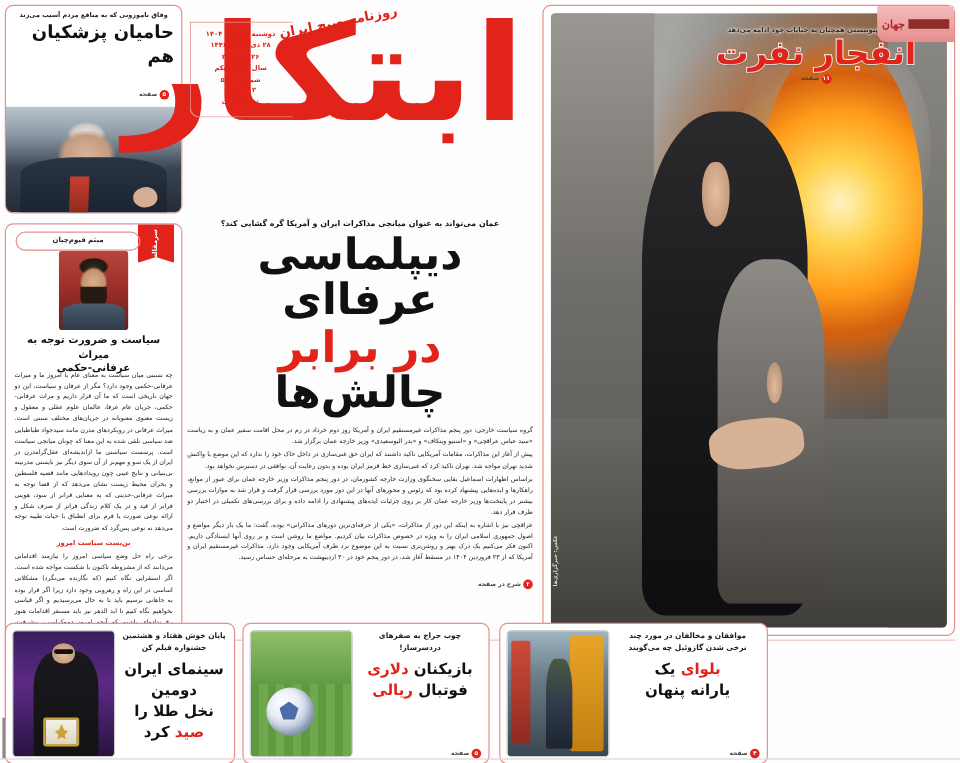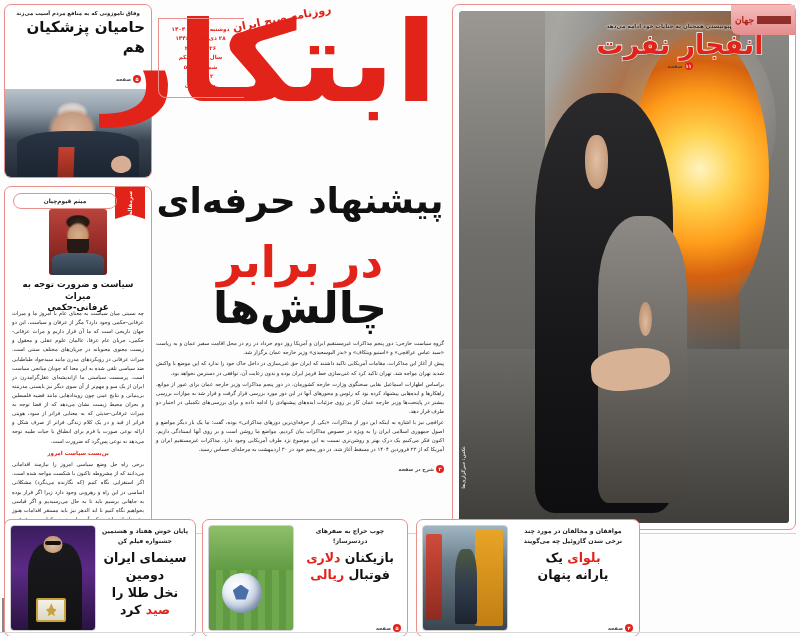--- a/index.html
+++ b/index.html
@@ -115,21 +115,21 @@
   }
   #lead-kicker {
     font-size: 6.6px; font-weight: 700; color: #141414;
     text-align: center; margin-bottom: 4px;
   }
   #lead-head-1, #lead-head-2 {
     text-align: center; font-weight: 900; line-height: 1.05;
     color: #111; letter-spacing: -1px;
   }
   #lead-head-1 { font-size: 36px; }
-  #lead-head-2 { font-size: 44px; margin-top: 19px; }
+  #lead-head-2 { font-size: 36px; margin-top: 2px; }
   #lead-body {
     margin-top: 8px; column-count: 1;
   }
   #lead-more { text-align: left; margin-top: 2px; }
 
   
   #editorial {
     position: absolute; left: 4px; top: 186px;
     width: 148px; height: 418px;
     border: 1px solid #e8908c; border-radius: 7px;
@@ -435,21 +435,22 @@
       <div>۲۸ ذی‌القعده ۱۴۴۶</div>
       <div>۲۶ مه ۲۰۲۵</div>
       <div>سال بیست‌ویکم</div>
       <div>شماره ۵۹۱۷</div>
       <div>۱۲ صفحه</div>
       <div>۵۰۰۰ تومان</div>
     </div>
   </div>
 
   <div id="lead">
-    <div id="lead-head-1">پیشنهاد حرفه‌ای</div>
+    <div id="lead-kicker">عمان می‌تواند به عنوان میانجی مذاکرات ایران و آمریکا گره گشایی کند؟</div>
+    <div id="lead-head-1">دیپلماسی عرفا‌ای</div>
     <div id="lead-head-2">
       <span class="red">در برابر </span><span>چالش‌ها</span>
     </div>
     <div id="lead-body" class="body-col">
       <p>گروه سیاست خارجی: دور پنجم مذاکرات غیرمستقیم ایران و آمریکا روز دوم خرداد در رم در محل اقامت سفیر عمان و به ریاست «سید عباس عراقچی» و «استیو ویتکاف» و «بدر البوسعیدی» وزیر خارجه عمان برگزار شد.</p>
       <p>پیش از آغاز این مذاکرات، مقامات آمریکایی تاکید داشتند که ایران حق غنی‌سازی در داخل خاک خود را ندارد که این موضع با واکنش شدید تهران مواجه شد. تهران تاکید کرد که غنی‌سازی خط قرمز ایران بوده و بدون رعایت آن، توافقی در دسترس نخواهد بود.</p>
       <p>براساس اظهارات اسماعیل بقایی سخنگوی وزارت خارجه کشورمان، در دور پنجم مذاکرات وزیر خارجه عمان برای عبور از موانع، راهکارها و ایده‌هایی پیشنهاد کرده بود که رئوس و محورهای آنها در این دور مورد بررسی قرار گرفت و قرار شد به موازات بررسی بیشتر در پایتخت‌ها وزیر خارجه عمان کار بر روی جزئیات ایده‌های پیشنهادی را ادامه داده و برای بررسی‌های تکمیلی در اختیار دو طرف قرار دهد.</p>
       <p>عراقچی نیز با اشاره به اینکه این دور از مذاکرات، «یکی از حرفه‌ای‌ترین دورهای مذاکراتی» بوده، گفت: ما یک بار دیگر مواضع و اصول جمهوری اسلامی ایران را به ویژه در خصوص مذاکرات بیان کردیم. مواضع ما روشن است و بر روی آنها ایستادگی داریم. اکنون فکر می‌کنیم یک درک بهتر و روشن‌تری نسبت به این موضوع نزد طرف آمریکایی وجود دارد. مذاکرات غیرمستقیم ایران و آمریکا که از ۲۳ فروردین ۱۴۰۴ در مسقط آغاز شد، در دور پنجم خود در ۳۰ اردیبهشت به مرحله‌ای حساس رسید.</p>
     </div>
     <div id="lead-more" class="pagebadge">

